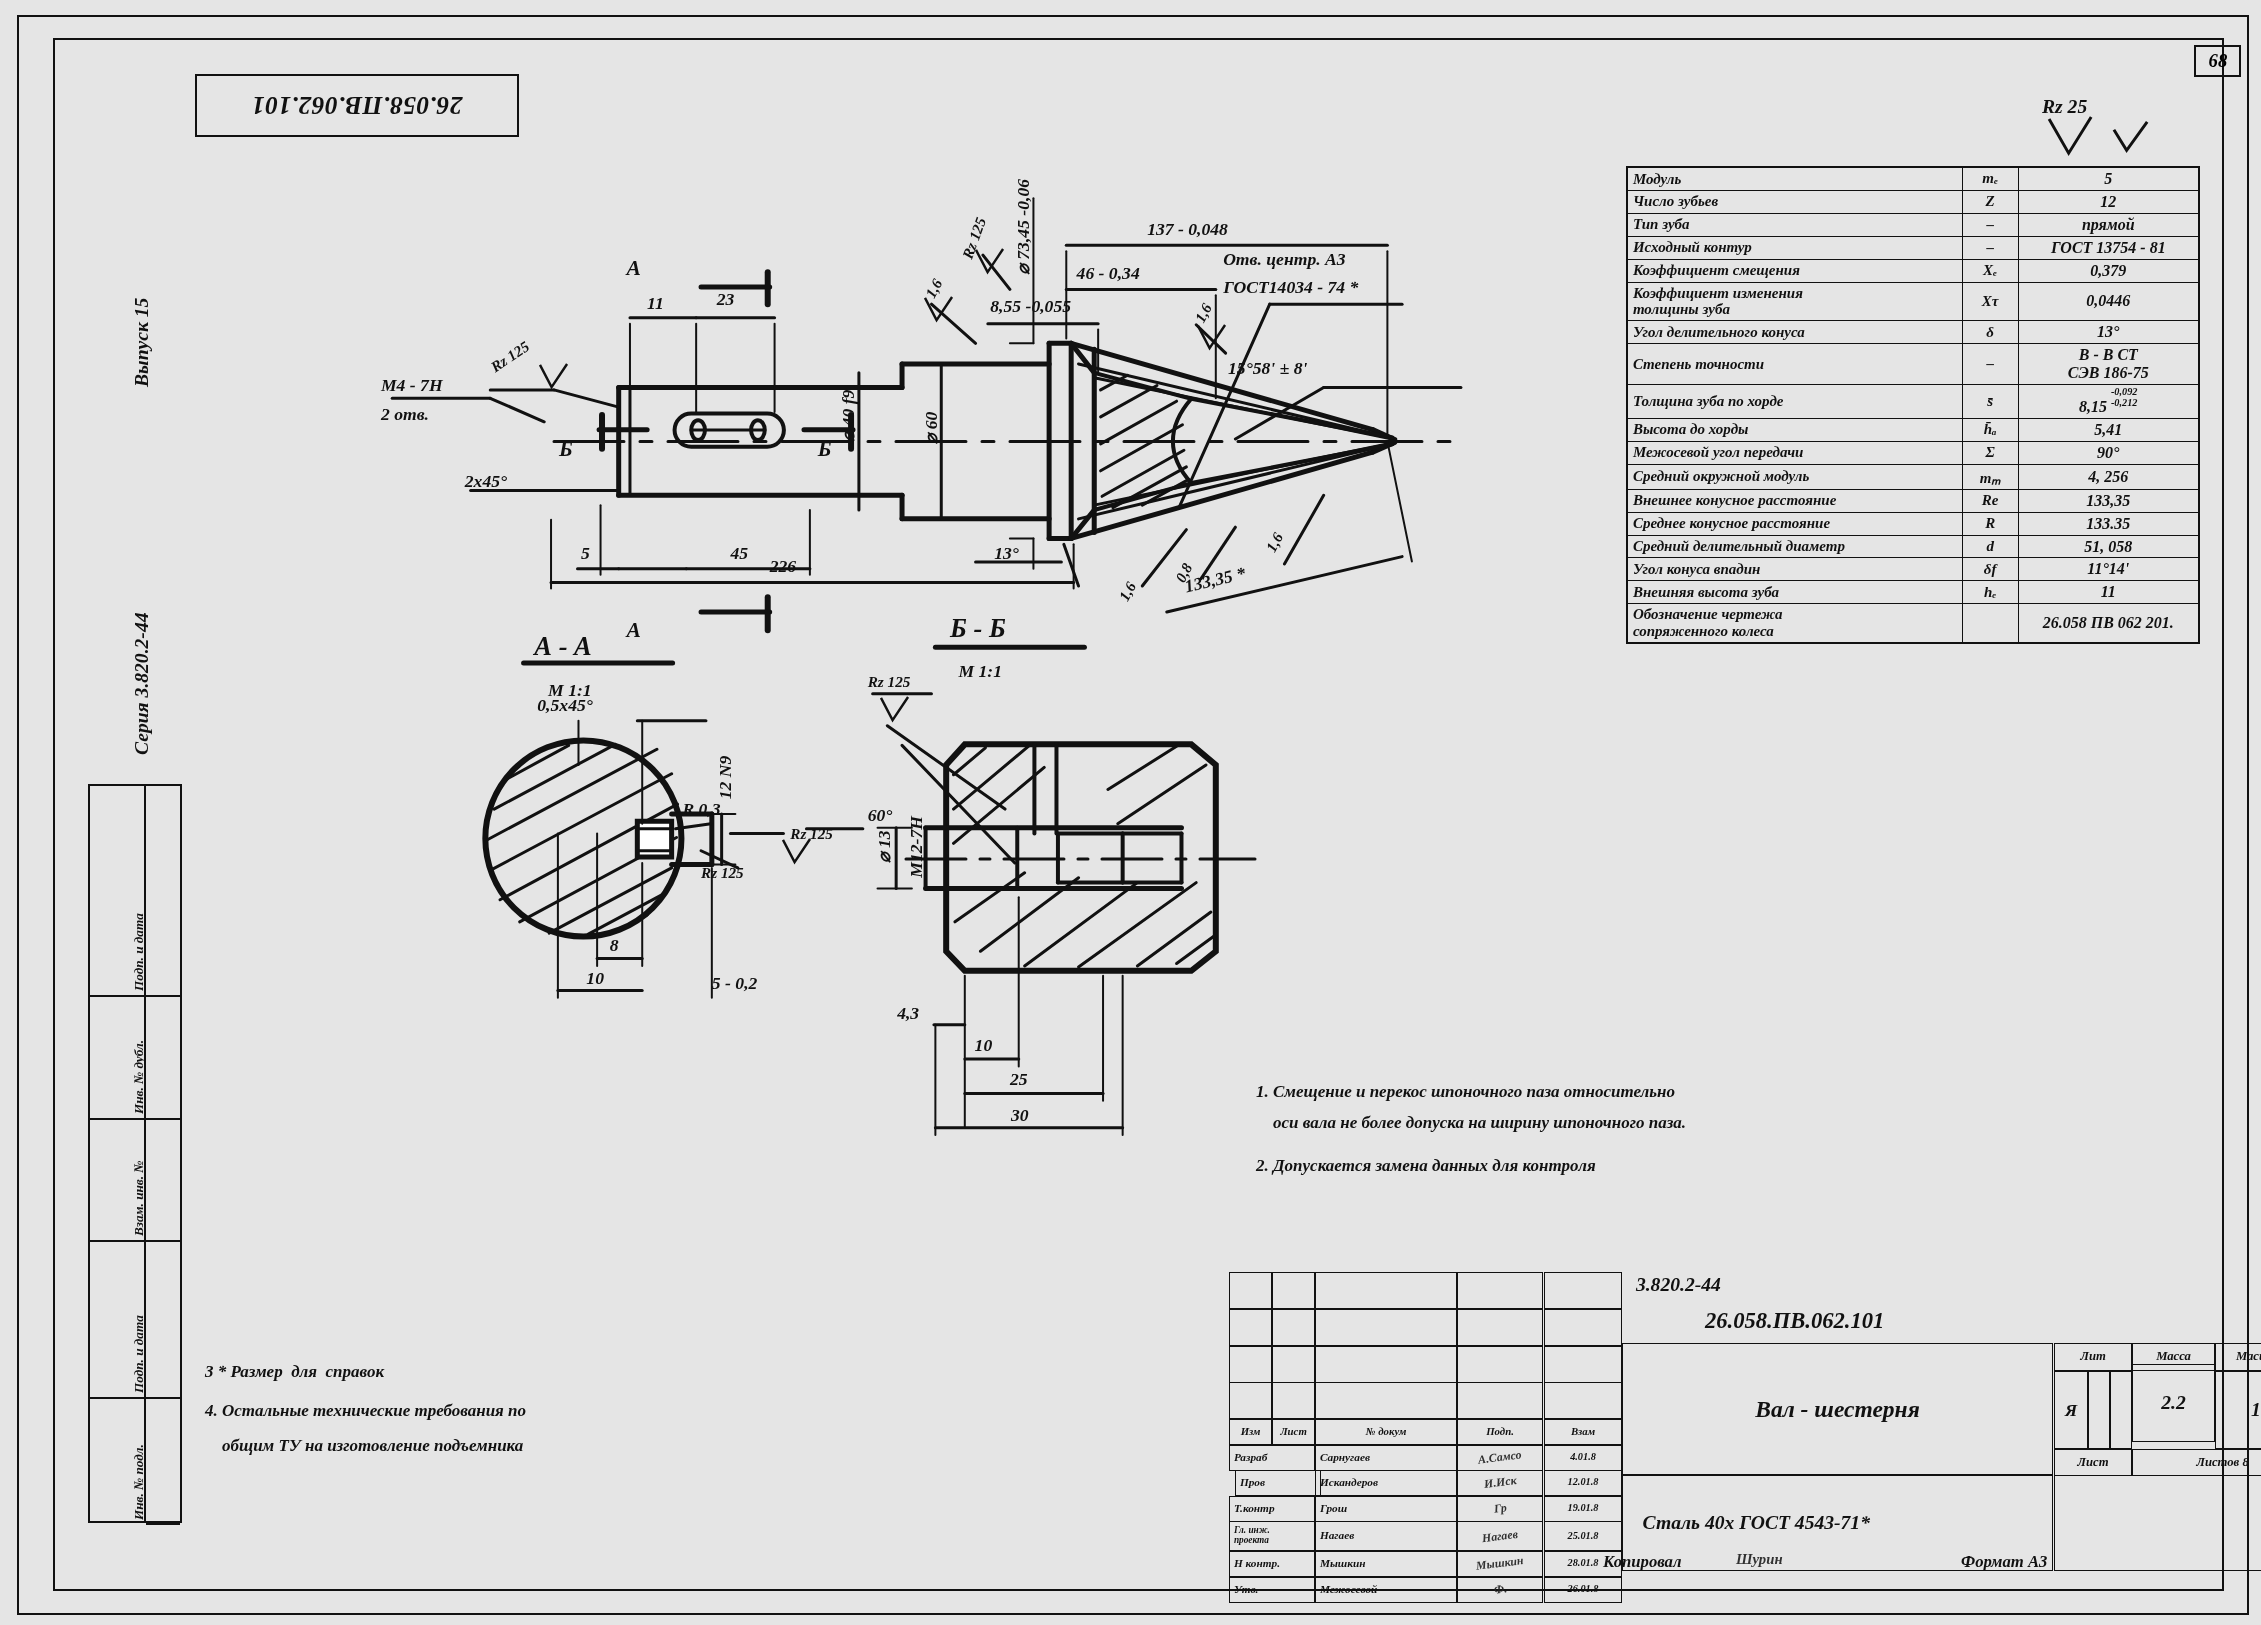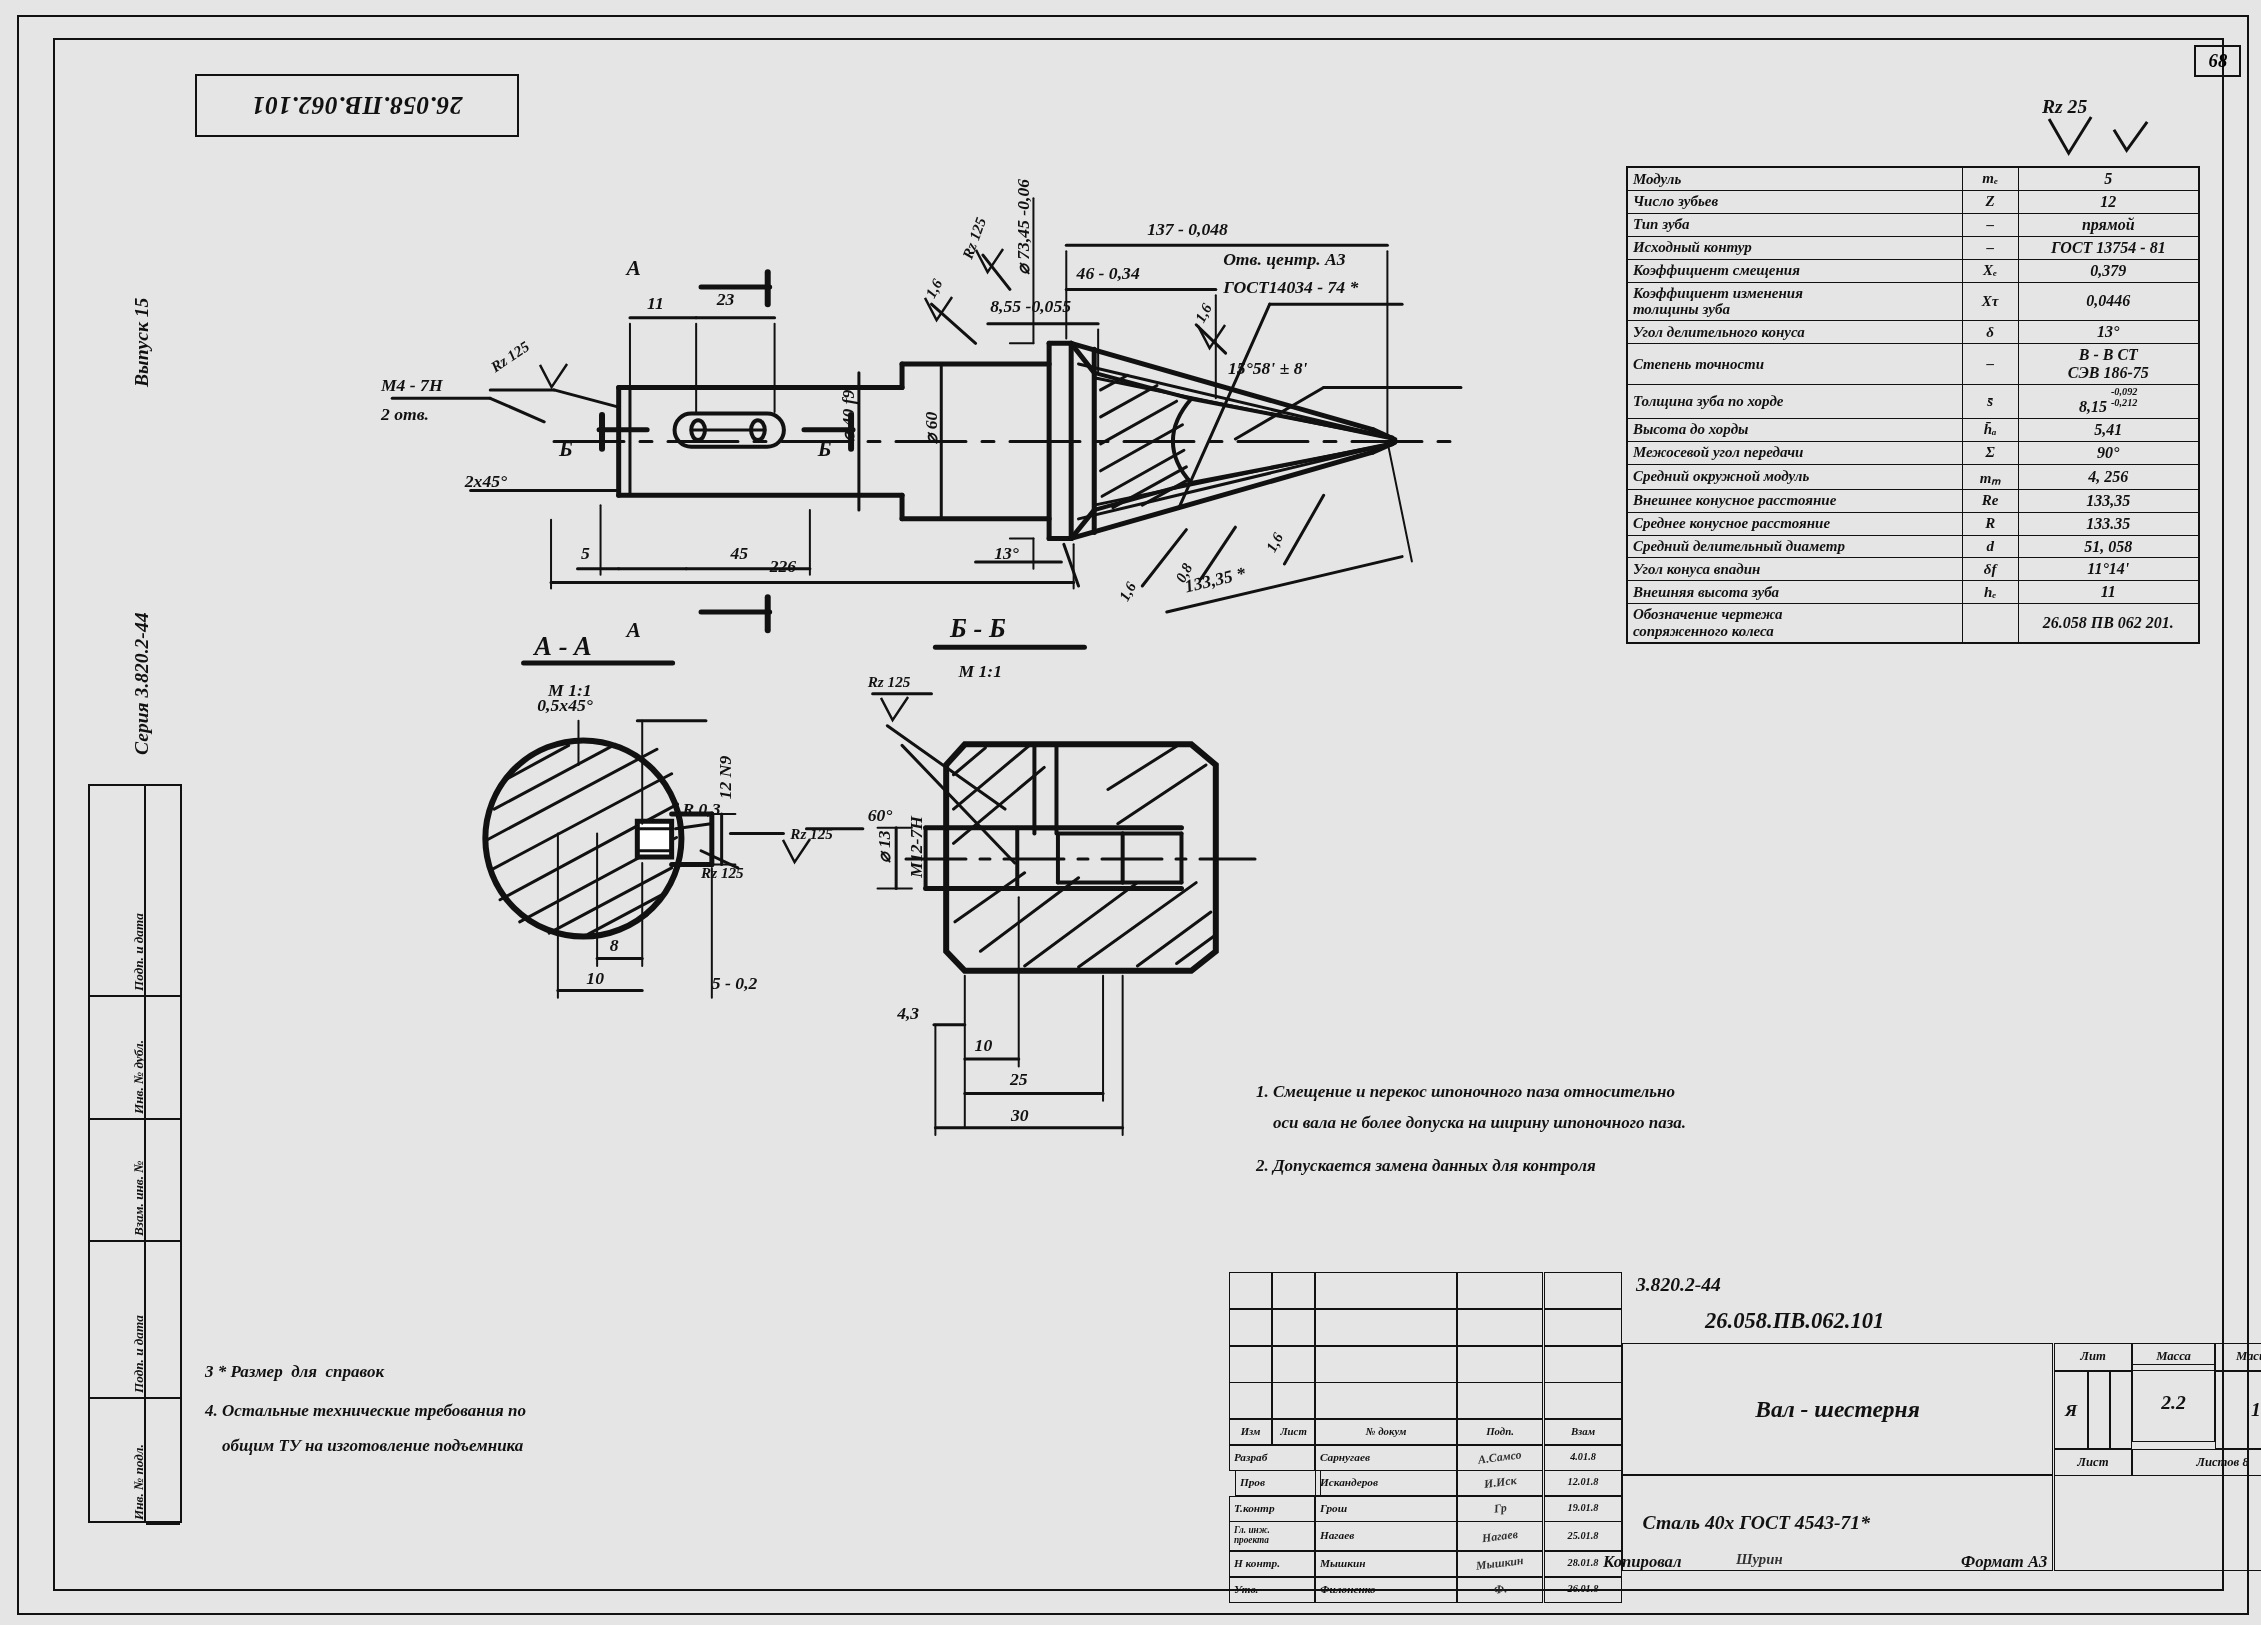--- a/index.html
+++ b/index.html
@@ -653,21 +653,21 @@
         <div class="tb-cell c" style="left: 228px; top: 279px; width: 86px; height: 25.5px; font-size: 9.8px;">
           <span class="sig">Мышкин</span>
         </div>
         <div class="tb-cell c" style="left: 315px; top: 279px; width: 78px; height: 25.5px; font-size: 10.3px;">
           <span style="line-height: 1.05; white-space: pre;">28.01.8</span>
         </div>
         <div class="tb-cell l" style="left: 0px; top: 305px; width: 86px; height: 25.5px; font-size: 11.3px;">
           <span style="line-height: 1.05; white-space: pre;">Утв.</span>
         </div>
         <div class="tb-cell l" style="left: 86px; top: 305px; width: 142px; height: 25.5px; font-size: 11.3px;">
-          <span style="line-height: 1.05; white-space: pre;">Филоненко</span>
+          <span style="line-height: 1.05; white-space: pre;">Межосевой</span>
         </div>
         <div class="tb-cell c" style="left: 228px; top: 305px; width: 86px; height: 25.5px; font-size: 9.8px;">
           <span class="sig">Ф.</span>
         </div>
         <div class="tb-cell c" style="left: 315px; top: 305px; width: 78px; height: 25.5px; font-size: 10.3px;">
           <span style="line-height: 1.05; white-space: pre;">26.01.8</span>
         </div>
         <div class="tb-cell l" style="left: 403px; top: -4.9px; width: 304px; height: 37px; font-size: 19.6px; border: none;">
           <span style="line-height: 1.05; white-space: pre;">3.820.2-44</span>
         </div>

